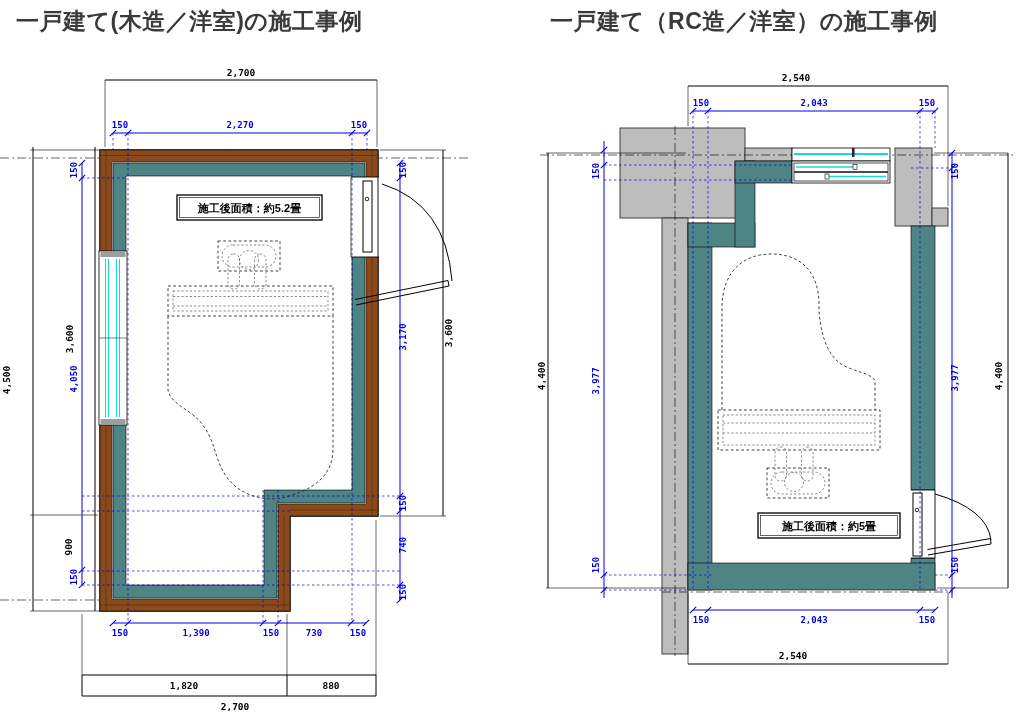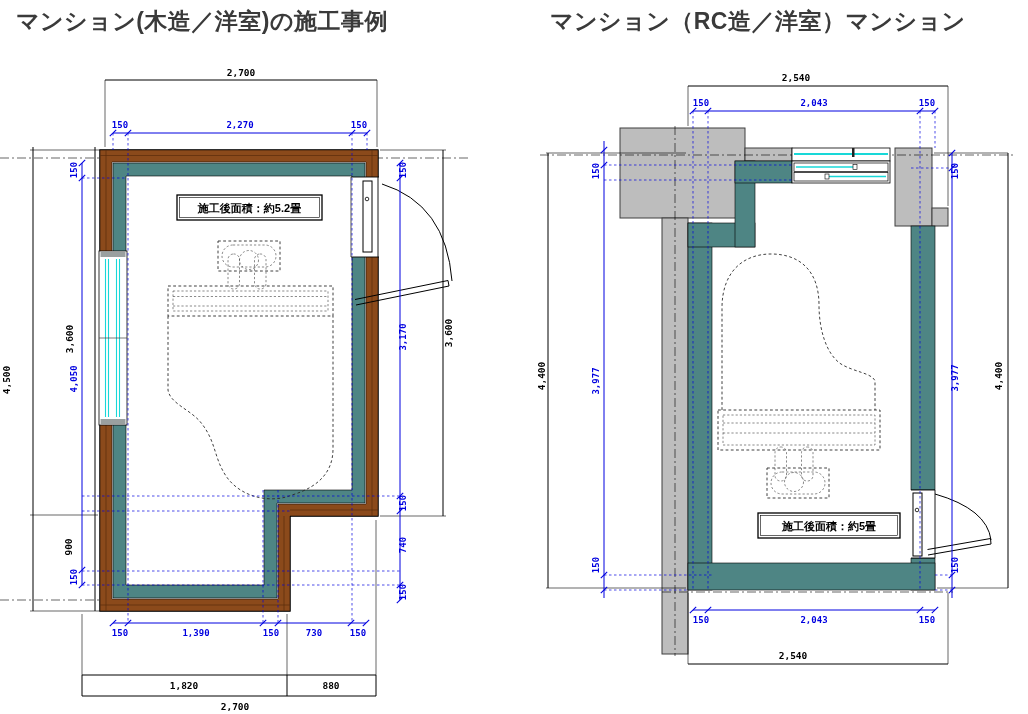--- a/index.html
+++ b/index.html
@@ -22,22 +22,22 @@
   .axis{stroke:#000;stroke-width:0.6;fill:none;stroke-dasharray:9,3,2,3;}
   .pia{stroke:#2a2a2a;stroke-width:0.9;fill:none;stroke-dasharray:2.8,2.4;}
   .pia2{stroke:#2a2a2a;stroke-width:0.55;fill:none;stroke-dasharray:2.2,2;}
   .cyan{stroke:#18d8d8;fill:none;}
 </style>
 </head>
 <body>
 
 <div id="stage">
 
-  <div class="title" id="title-left">マンション(木造／洋室)の施工事例</div>
-  <div class="title" id="title-right">マンション（RC造／洋室）マンション</div>
+  <div class="title" id="title-left">一戸建て(木造／洋室)の施工事例</div>
+  <div class="title" id="title-right">一戸建て（RC造／洋室）の施工事例</div>
 
   <svg id="plan-left" width="470" height="656" viewBox="0 0 470 656">
     <defs>
       <path id="tk" d="M-3.2,3.2L3.2,-3.2" stroke="#0000e0" stroke-width="1.1"></path>
       <pattern id="kbd" width="4" height="7" patternUnits="userSpaceOnUse">
         <rect width="4" height="7" fill="#fff"></rect>
         <line x1="1" y1="0" x2="1" y2="7" stroke="#555" stroke-width="0.8"></line>
         <line x1="3" y1="1" x2="3" y2="5" stroke="#999" stroke-width="0.6"></line>
       </pattern>
     </defs>

